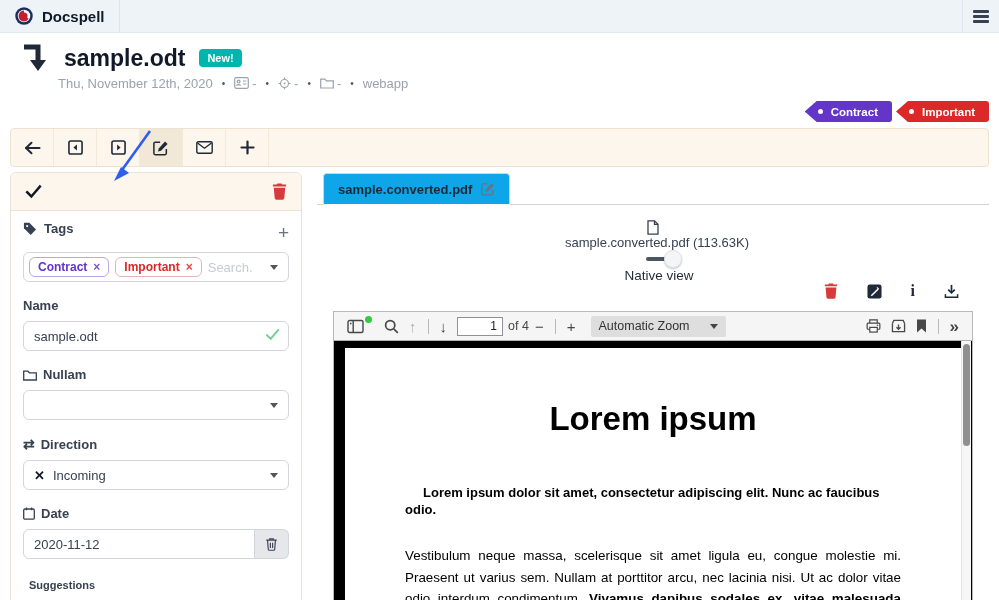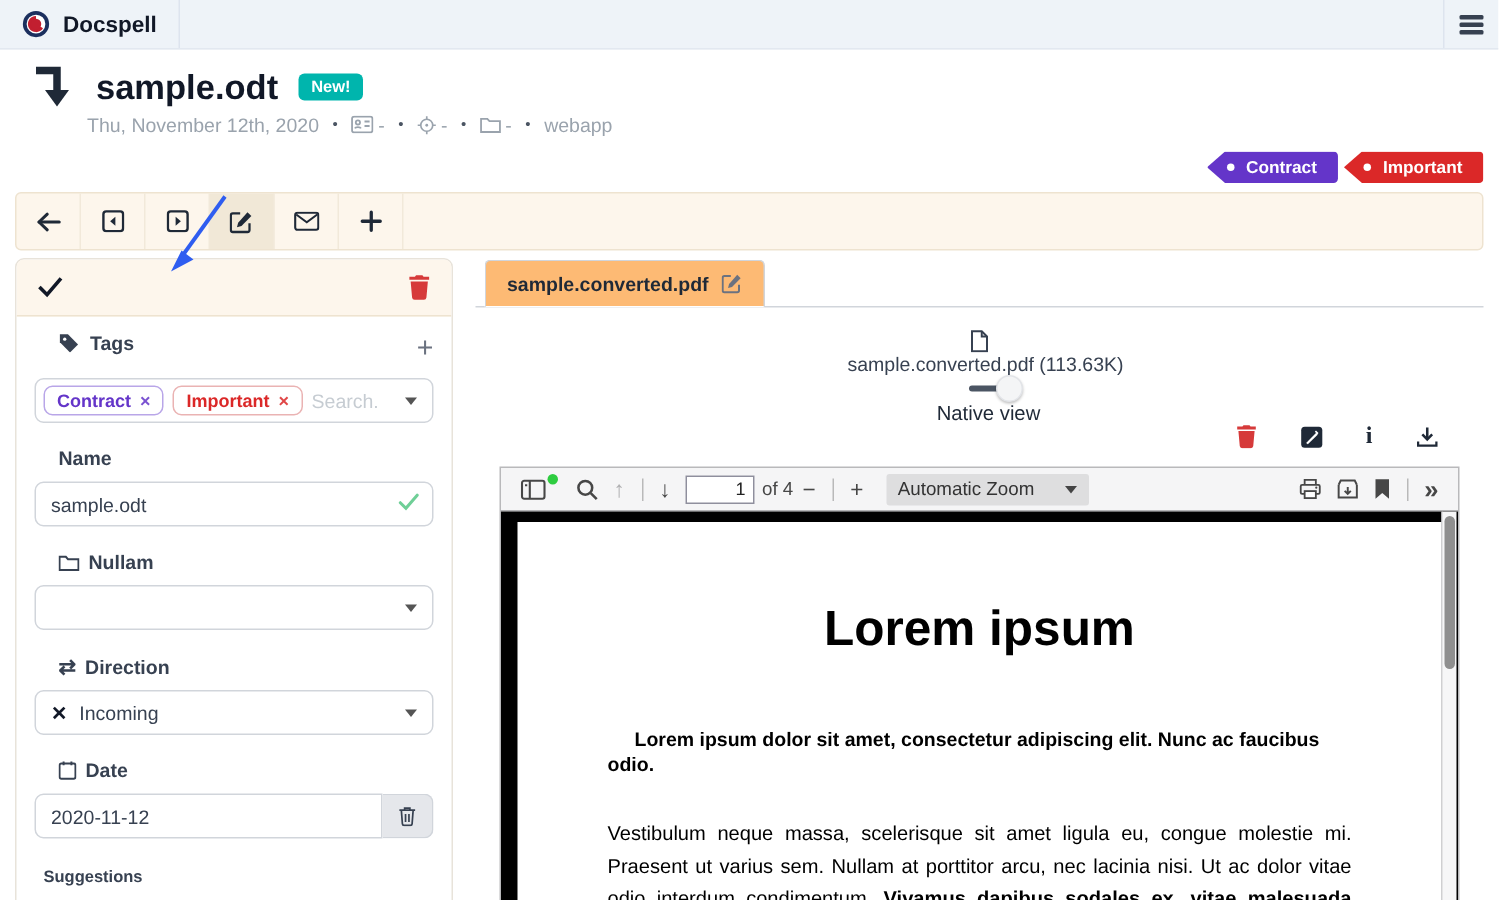--- a/index.html
+++ b/index.html
@@ -40,21 +40,21 @@
 
   .annot-arrow{position:absolute;left:100px;top:84px;pointer-events:none;z-index:5;}
 
   
   .content{display:flex;gap:15px;align-items:flex-start;}
 
   
   .sidebar{width:292px;background:#fff;border:1px solid #e8e3da;border-radius:6px;overflow:hidden;flex:none;}
   .s-header{height:38px;background:#fdf6ec;border-bottom:1px solid #eee3d0;display:flex;align-items:center;justify-content:space-between;padding:0 14px;}
   .s-body{padding:10px 12px 12px 12px;}
-  .sec-label{display:flex;align-items:center;gap:6px;font-size:13px;font-weight:bold;color:#374151;margin:16px 0 8px 16px;}
+  .sec-label{display:flex;align-items:center;gap:6px;font-size:13px;font-weight:bold;color:#374151;margin:16px 0 8px 0;}
   .sec-label.first{margin-top:0;}
   .tags-head{display:flex;align-items:center;justify-content:space-between;margin-bottom:8px;}
   .plus-btn{font-size:19px;color:#6b7280;font-weight:normal;cursor:pointer;line-height:1;}
   .multiselect{position:relative;border:1px solid #d1d5db;border-radius:6px;min-height:30px;display:flex;align-items:center;gap:6px;padding:3px 24px 3px 5px;}
   .chip{display:flex;align-items:center;gap:6px;border:1px solid;border-radius:6px;padding:2px 8px;font-size:12px;font-weight:bold;cursor:pointer;}
   .chip.purple{color:#6435c9;border-color:#b9a6e8;}
   .chip.red{color:#db2828;border-color:#eab3b3;}
   .chip .x{font-weight:bold;opacity:.85;cursor:pointer;}
   .ph-text{color:#c6ccd2;font-size:13px;}
   .caret{width:0;height:0;border-left:4px solid transparent;border-right:4px solid transparent;border-top:5px solid #555;position:absolute;right:10px;top:50%;margin-top:-2px;}
@@ -64,21 +64,21 @@
   .select-box{position:relative;height:30px;border:1px solid #d1d5db;border-radius:6px;display:flex;align-items:center;gap:8px;padding:0 10px;font-size:13px;color:#374151;cursor:pointer;}
   .x-glyph{font-weight:bold;font-size:13px;color:#111827;cursor:pointer;}
   .date-group{display:flex;}
   .date-group .text-input{border-radius:6px 0 0 6px;}
   .date-del{width:34px;height:30px;background:#e5e7eb;border:1px solid #d1d5db;border-left:none;border-radius:0 6px 6px 0;display:flex;align-items:center;justify-content:center;cursor:pointer;}
   .suggestions{font-size:11px;font-weight:bold;color:#374151;margin:20px 0 6px 6px;}
 
   
   .main{flex:1;min-width:0;}
   .tab-row{display:flex;border-bottom:1px solid #d1d5db;padding-left:6px;height:33px;}
-  .tab{position:relative;top:1px;background:#fdba74;border:1px solid #d1d5db;border-bottom:1px solid #fff;border-radius:4px 4px 0 0;display:flex;align-items:center;gap:9px;padding:0 14px;font-size:13px;font-weight:bold;color:#1f2937;cursor:pointer;}
+  .tab{position:relative;top:1px;background:#0ea5e9;border:1px solid #d1d5db;border-bottom:1px solid #fff;border-radius:4px 4px 0 0;display:flex;align-items:center;gap:9px;padding:0 14px;font-size:13px;font-weight:bold;color:#1f2937;cursor:pointer;}
   .file-row{display:flex;align-items:center;padding:15px 16px 12px 16px;font-size:13px;color:#374151;flex-direction:column;}
   .file-name{margin-left:8px;}
   .toggle{position:relative;width:36px;height:18px;margin-left:22px;cursor:pointer;flex:none;}
   .toggle .track{position:absolute;left:0;top:7px;width:28px;height:4px;background:#4b5563;border-radius:2px;}
   .toggle .knob{position:absolute;right:0;top:0;width:18px;height:18px;border-radius:50%;background:#f4f5f6;border:1px solid #e2e4e8;box-shadow:0 1px 2px rgba(0,0,0,.25);}
   .toggle-label{margin-left:12px;font-size:13.5px;color:#1f2937;}
   .file-actions{margin-left:auto;display:flex;align-items:center;gap:29px;padding-right:14px;}
   .file-actions > *{cursor:pointer;}
   .info-i{font-family:"Liberation Serif", serif;font-weight:bold;font-size:16px;color:#1f2937;line-height:1;}
 

